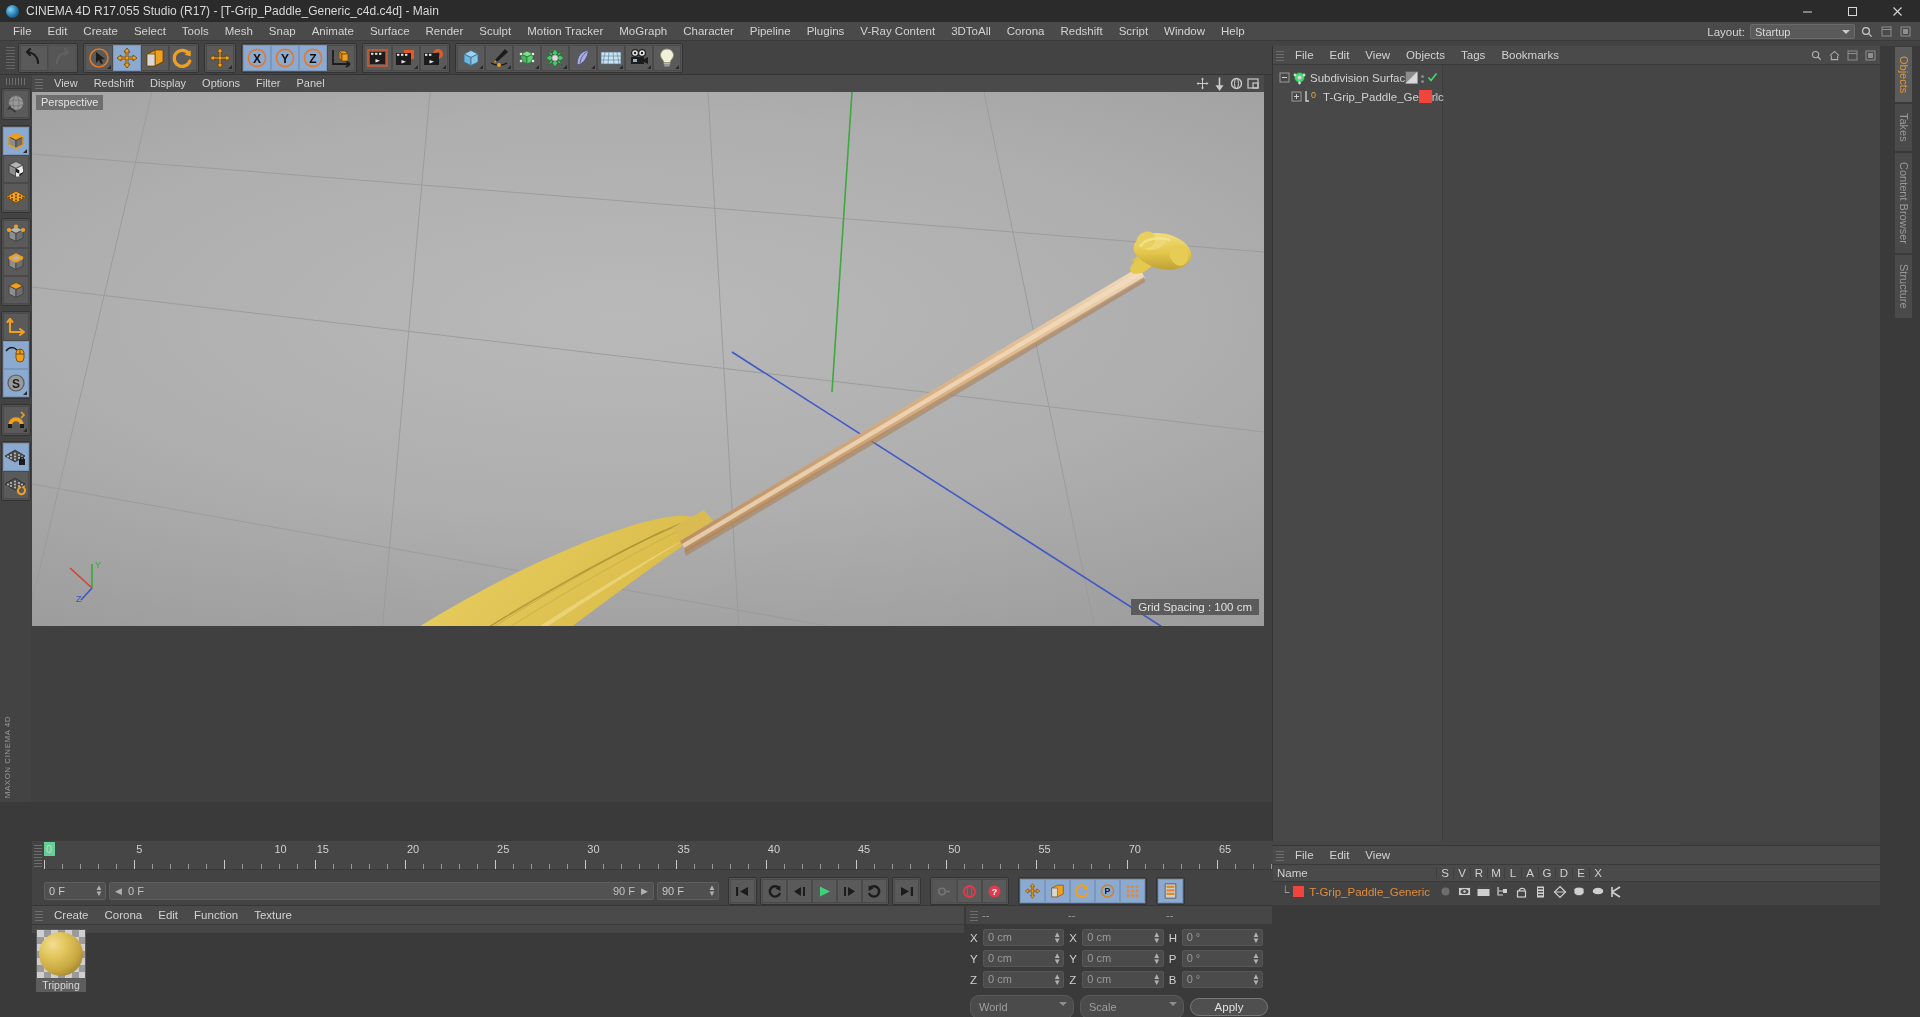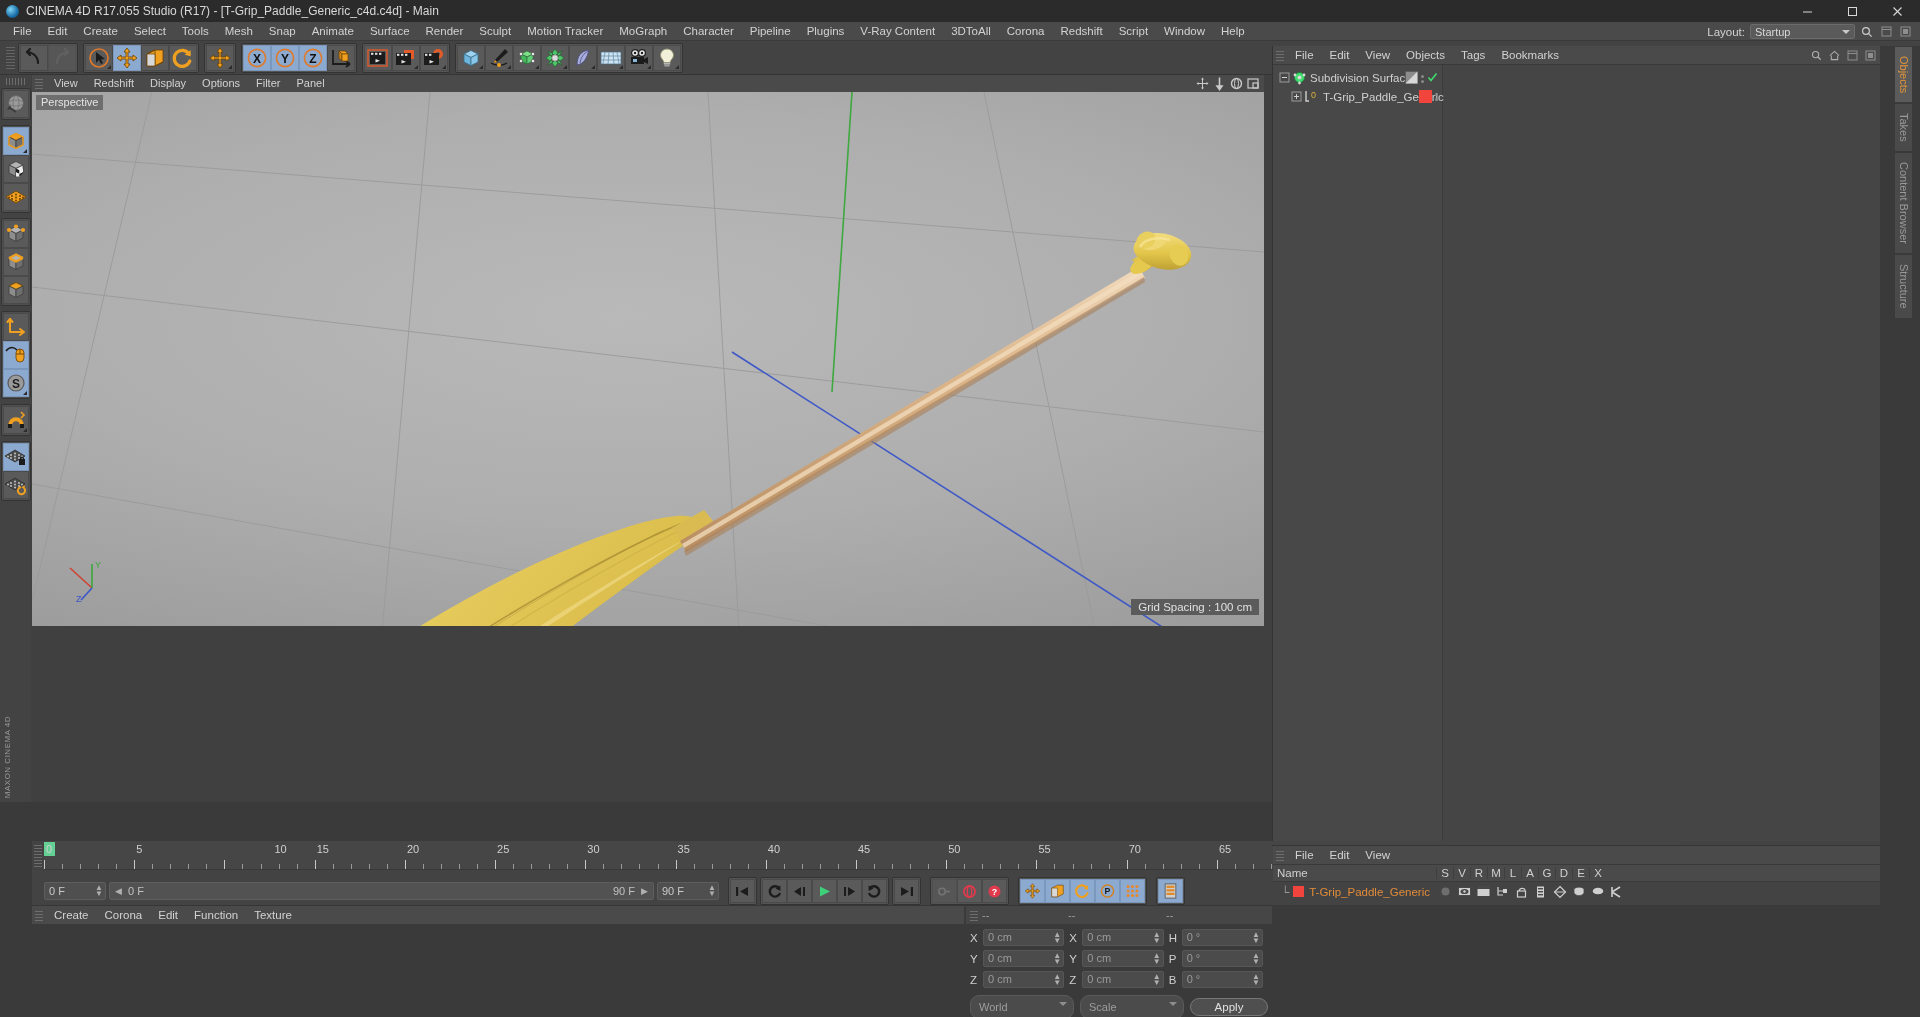--- a/index.html
+++ b/index.html
@@ -1141,20 +1141,28 @@
 
   <div class="matmgr">
     <div class="mm-menubar">
       <div class="vgrip" style="height:12px;"></div>
       <div class="menuitem">Create</div>
       <div class="menuitem">Corona</div>
       <div class="menuitem">Edit</div>
       <div class="menuitem">Function</div>
       <div class="menuitem">Texture</div>
     </div>
+    <div class="mm-body">
+      <div class="mat-swatch">
+        <div class="mat-img">
+          <div class="mat-ball"></div>
+        </div>
+        <div class="mat-name">Tripping</div>
+      </div>
+    </div>
   </div>
 
   <div class="coords">
     <div class="co-head">
       <span class="gp"></span>
       <span style="width:86px;">--</span>
       <span style="width:98px;">--</span>
       <span style="width:90px;">--</span>
     </div>
     <div class="co-grid">

